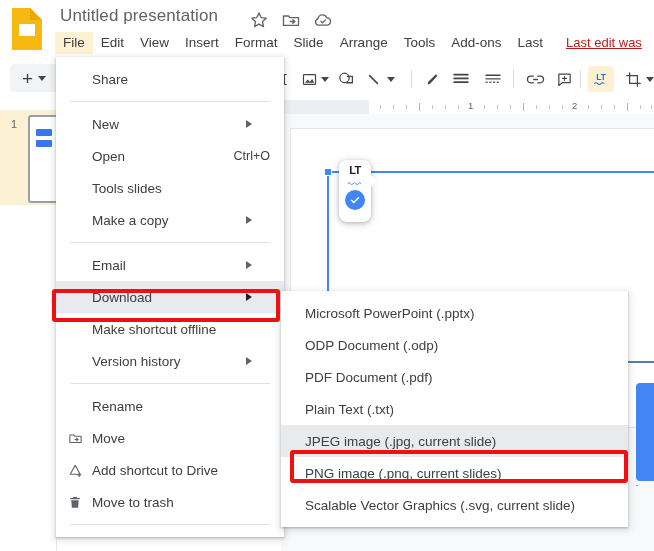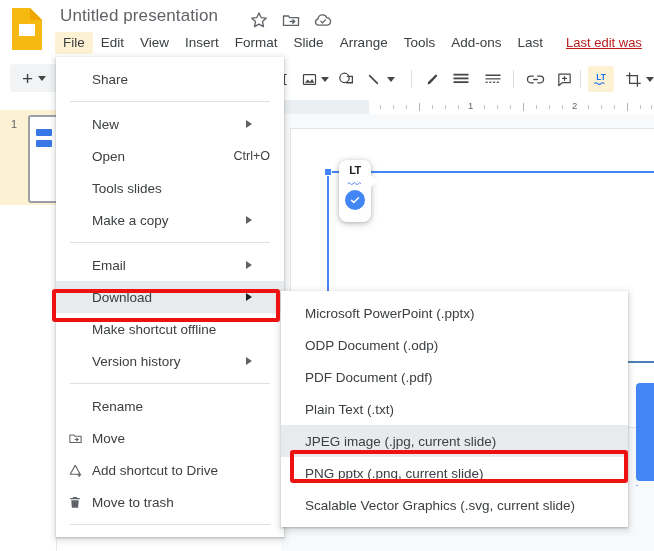--- a/index.html
+++ b/index.html
@@ -552,21 +552,21 @@
     <div class="mi">
       <span>PDF Document (.pdf)</span>
     </div>
     <div class="mi">
       <span>Plain Text (.txt)</span>
     </div>
     <div class="mi hl">
       <span>JPEG image (.jpg, current slide)</span>
     </div>
     <div class="mi">
-      <span>PNG pptx (.png, current slide)</span>
+      <span>PNG image (.png, current slides)</span>
     </div>
     <div class="mi">
       <span>Scalable Vector Graphics (.svg, current slide)</span>
     </div>
   </div>
 
   <div class="redbox" id="redbox-download"></div>
   <div class="redbox" id="redbox-jpeg"></div>
 
 </div>

